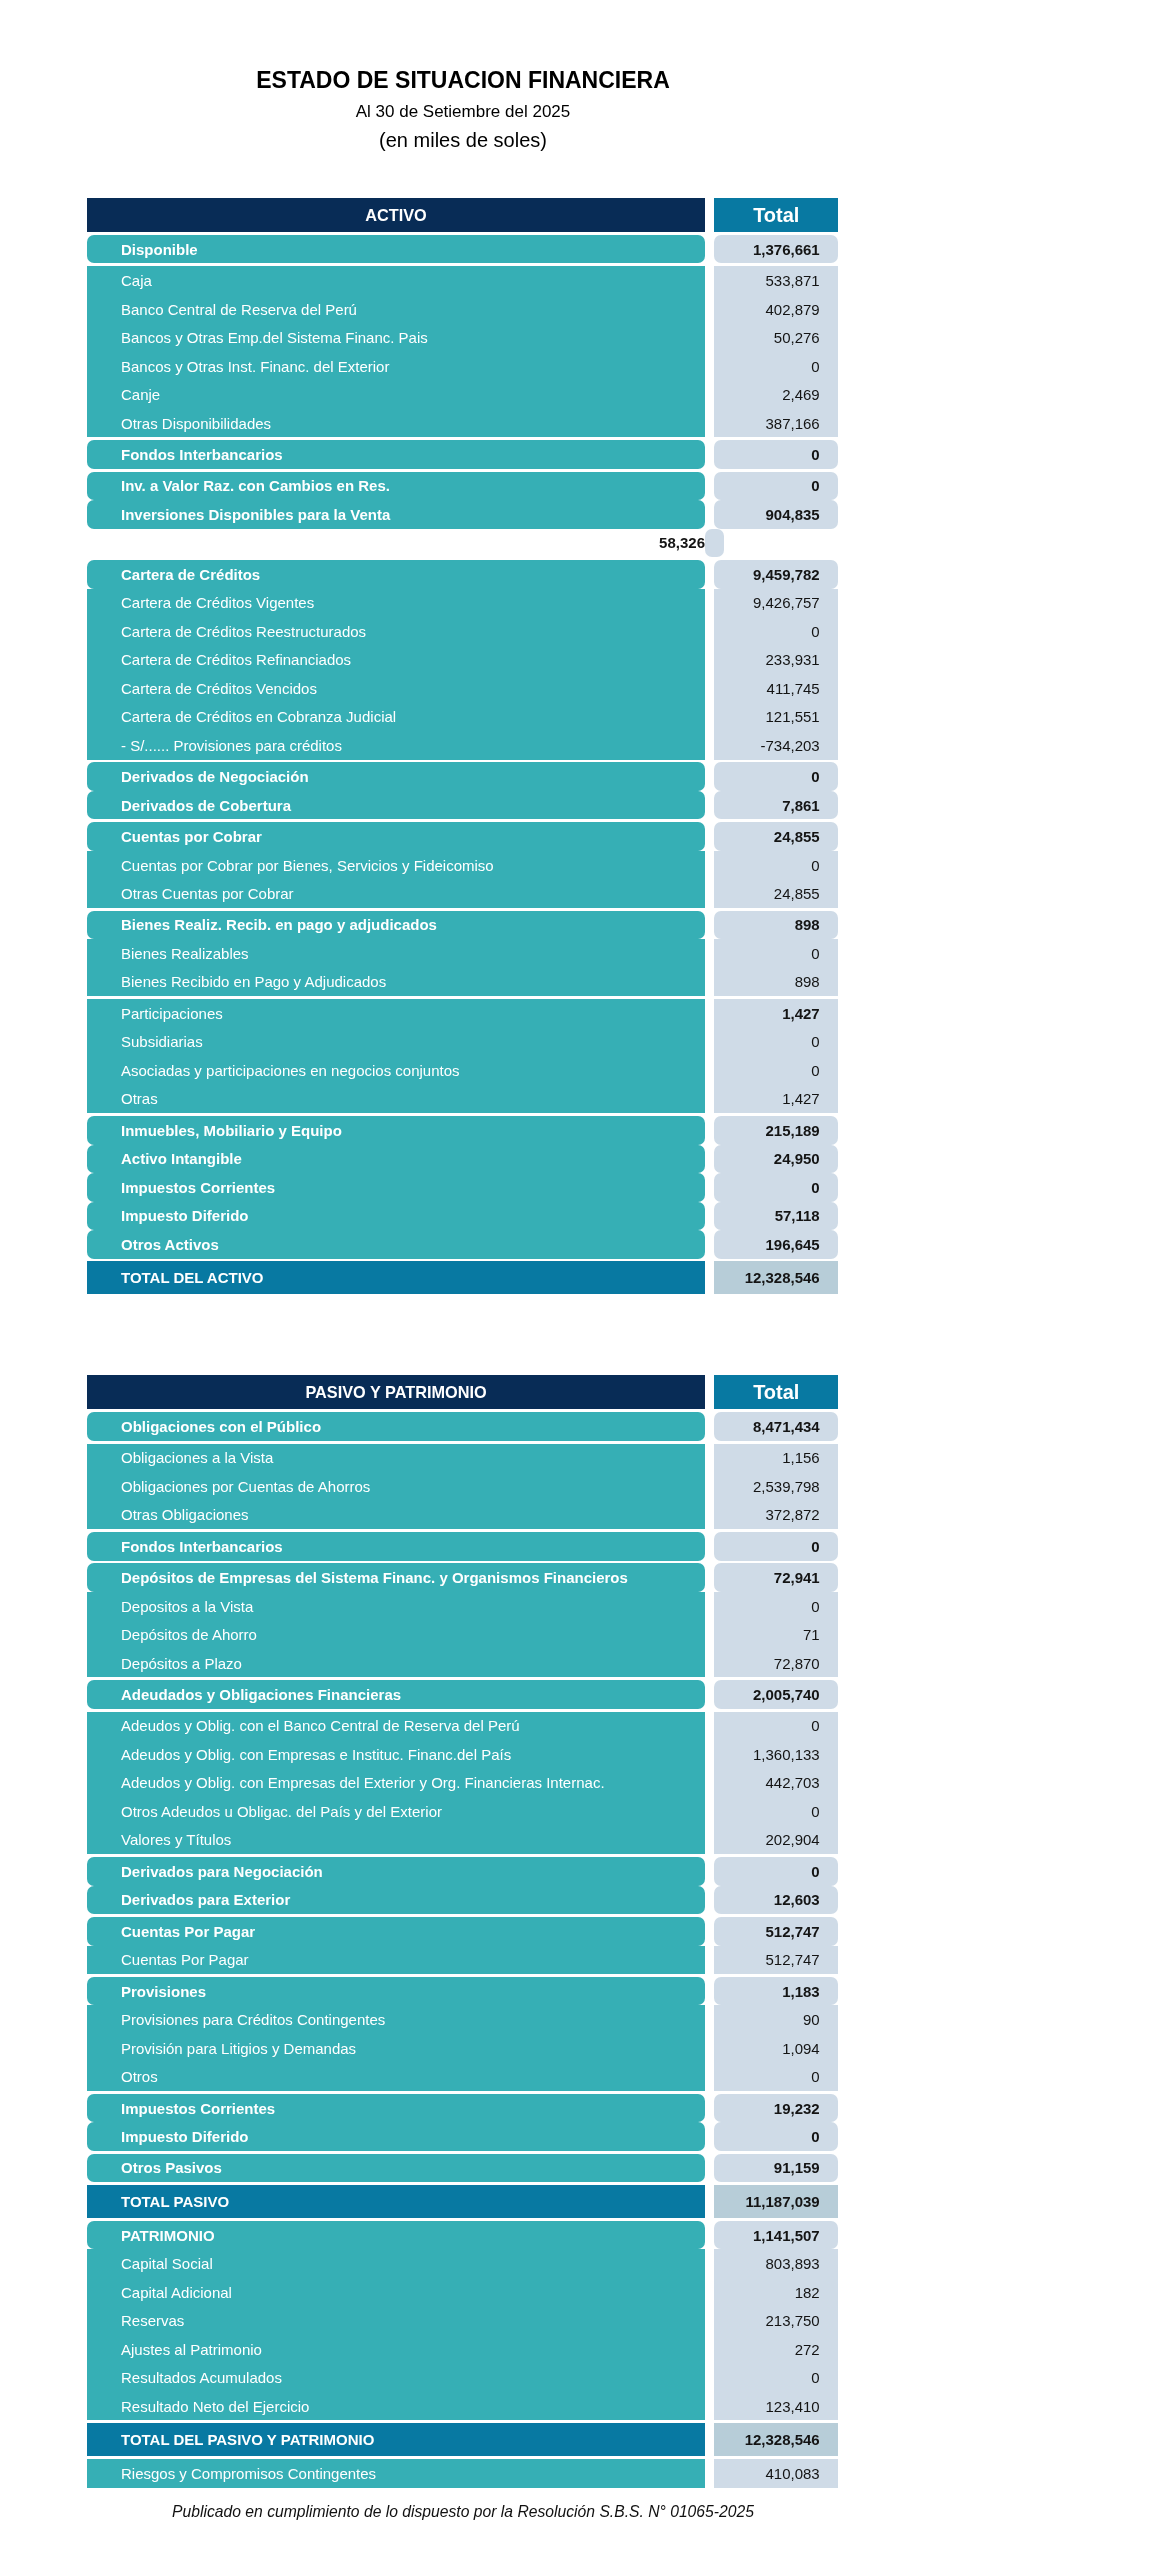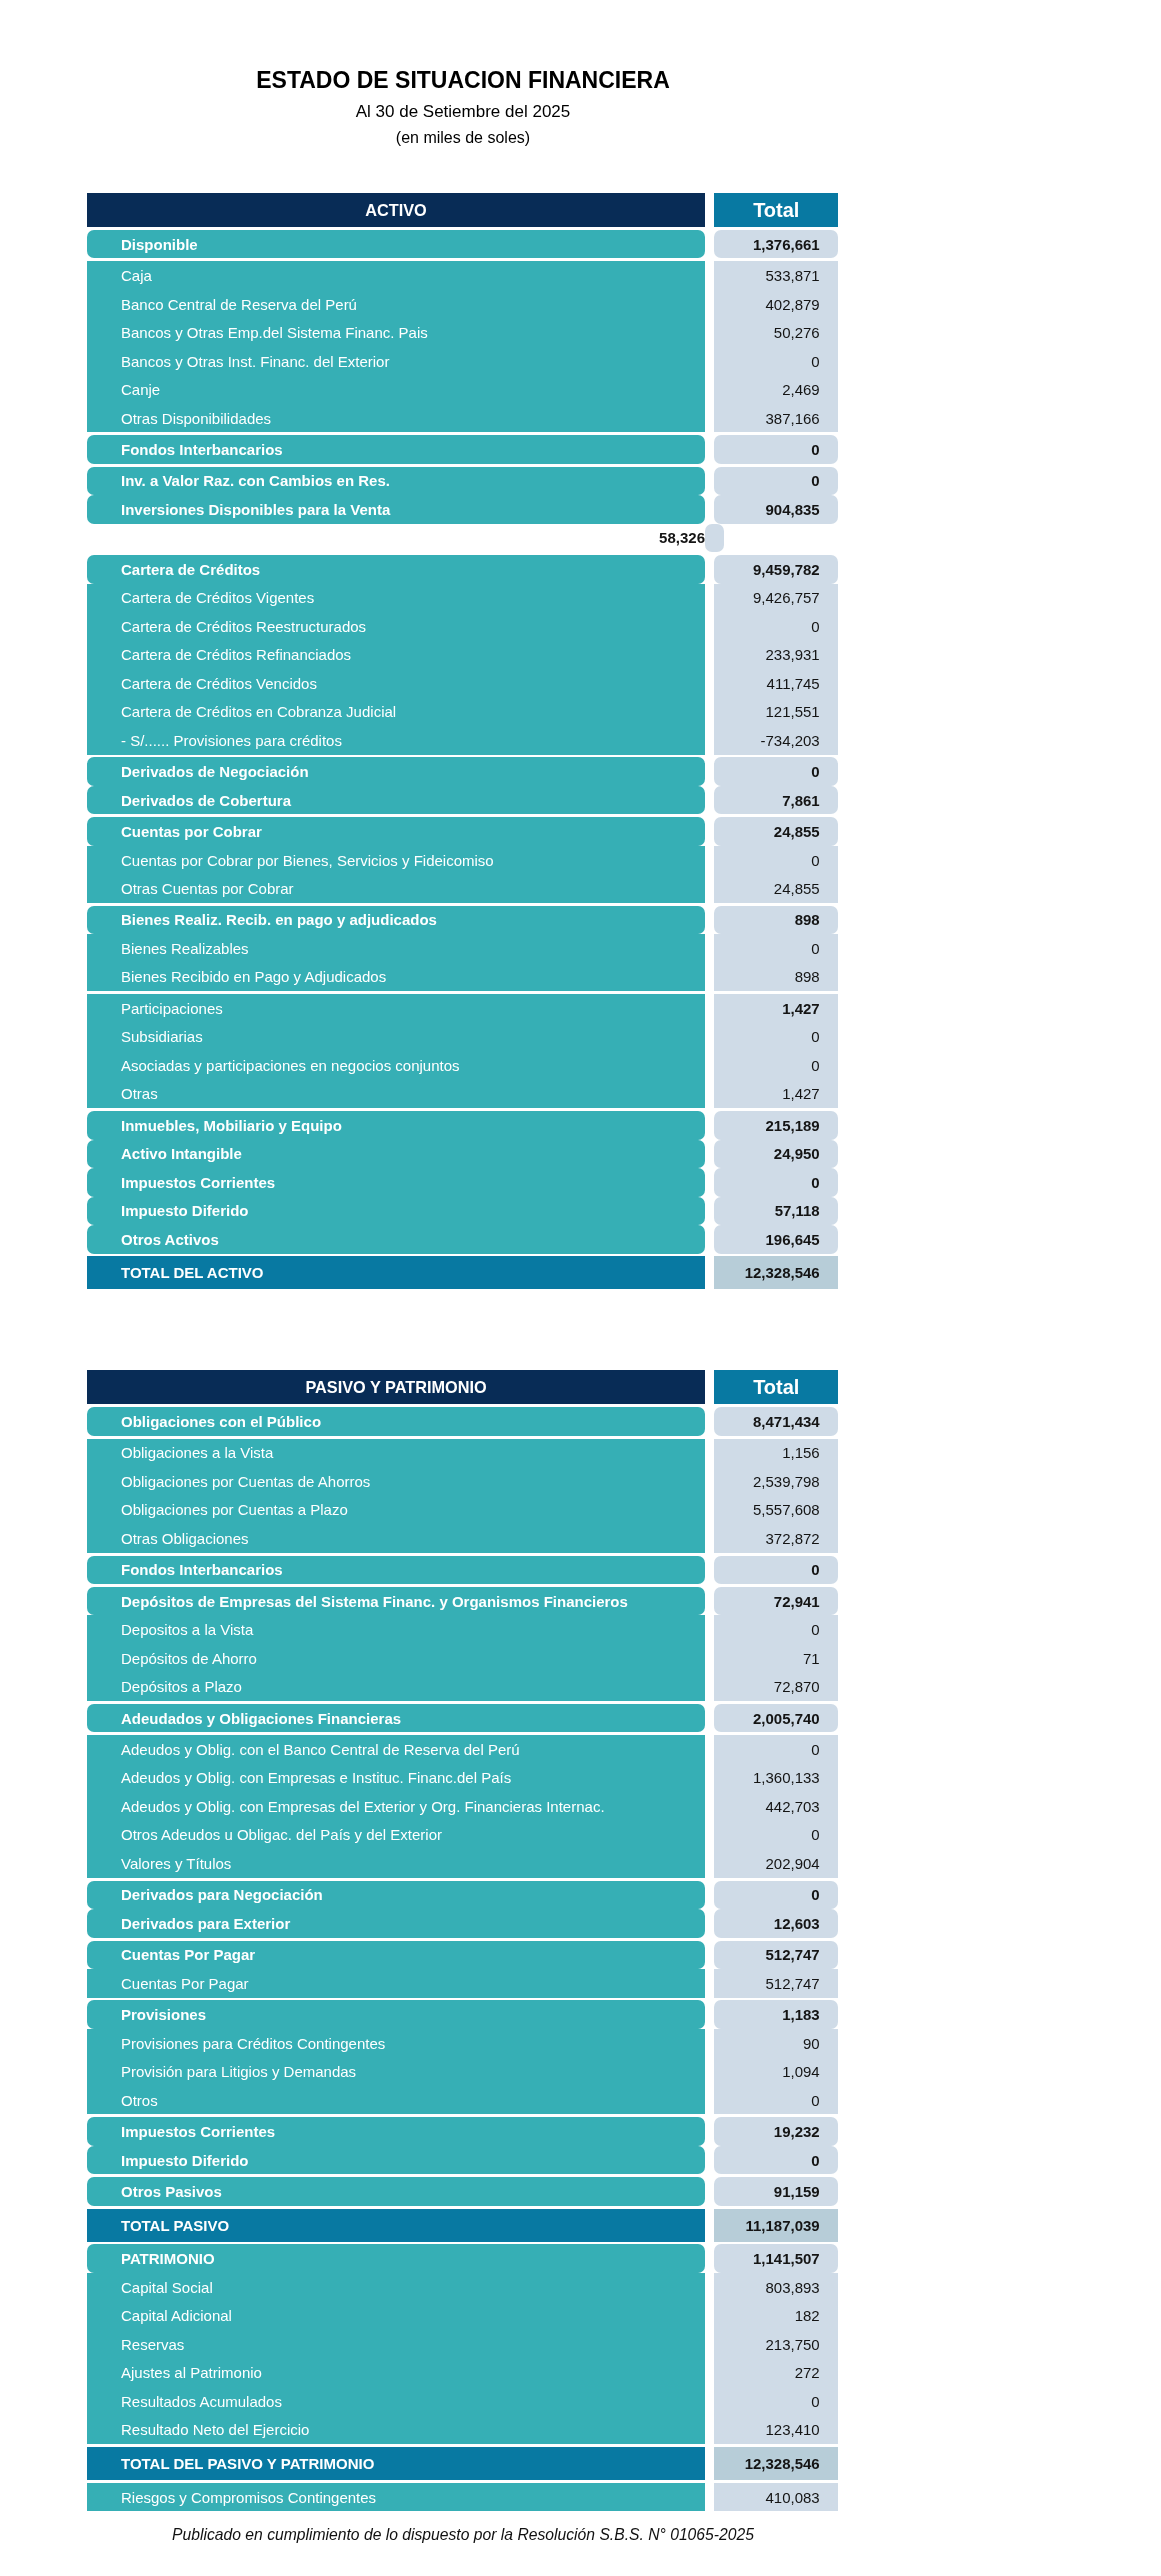--- a/index.html
+++ b/index.html
@@ -7,21 +7,21 @@
     width:1162px;height:2576px;background:#ffffff;
     font-family:"Liberation Sans","DejaVu Sans",sans-serif;
     -webkit-font-smoothing:antialiased;
   }
   .page{width:926px;height:2576px;position:relative;overflow:hidden;background:#fff;}
 
   
   .doc-header{padding-top:67px;text-align:center;color:#000;}
   .doc-title{font-size:23px;font-weight:700;margin:0 0 8.1px 0;letter-spacing:0px;}
   .doc-subtitle{font-size:17px;font-weight:400;margin:0 0 7px 0;}
-  .doc-note{font-size:16px;font-weight:400;margin:0;}
+  .doc-note{font-size:20px;font-weight:400;margin:0;}
 
   
   .fin-table{
     width:752px;margin:0 auto;
     display:flex;flex-direction:column;row-gap:2.9px;
   }
   .fin-table.first{margin-top:46px;}
   .fin-table.second{margin-top:81px;}
 
   .block{display:flex;flex-direction:column;}
@@ -304,25 +304,20 @@
           <div class="lbl">Obligaciones a la Vista</div>
           <div class="gap"></div>
           <div class="val">1,156</div>
         </div>
         <div class="row plain">
           <div class="lbl">Obligaciones por Cuentas de Ahorros</div>
           <div class="gap"></div>
           <div class="val">2,539,798</div>
         </div>
         <div class="row plain">
-          <div class="lbl">Obligaciones por Cuentas a Plazo</div>
-          <div class="gap"></div>
-          <div class="val">5,557,608</div>
-        </div>
-        <div class="row plain">
           <div class="lbl">Otras Obligaciones</div>
           <div class="gap"></div>
           <div class="val">372,872</div>
         </div>
       </div>
       <div class="block">
         <div class="row bold">
           <div class="lbl">Fondos Interbancarios</div>
           <div class="gap"></div>
           <div class="val">0</div>

